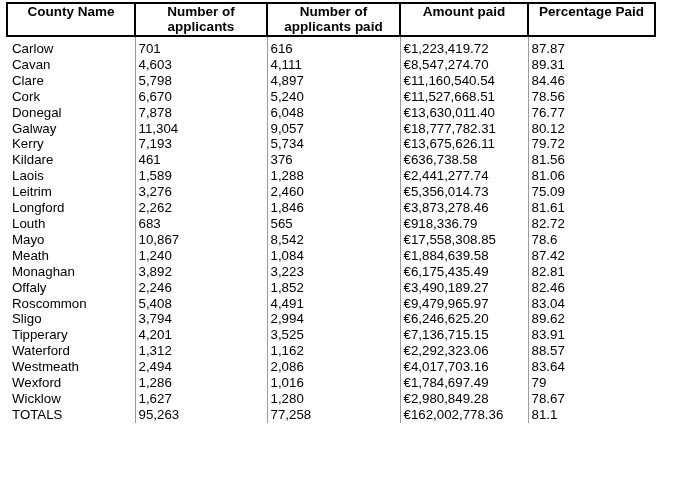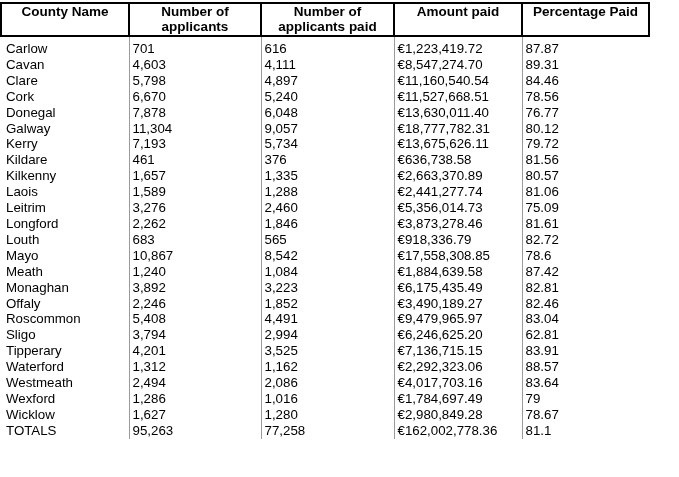--- a/index.html
+++ b/index.html
@@ -11,21 +11,21 @@
   }
   .page {
     width: 679px;
     height: 477px;
     overflow: hidden;
     background: #ffffff;
   }
   table.data-table {
     border-collapse: collapse;
     table-layout: fixed;
-    margin: 2px 0 0 0;
+    margin: 2px 0 0 6px;
     width: 648px;
   }
   col.c1 { width: 128px; }
   col.c2 { width: 132px; }
   col.c3 { width: 133px; }
   col.c4 { width: 128px; }
   col.c5 { width: 127px; }
   thead th {
     border: 2px solid #000000;
     font-weight: bold;
@@ -139,27 +139,20 @@
         <td>79.72</td>
       </tr>
         <tr>
         <td>Kildare</td>
         <td>461</td>
         <td>376</td>
         <td>€636,738.58</td>
         <td>81.56</td>
       </tr>
         <tr>
-        <td>Kilkenny</td>
-        <td>1,657</td>
-        <td>1,335</td>
-        <td>€2,663,370.89</td>
-        <td>80.57</td>
-      </tr>
-        <tr>
         <td>Laois</td>
         <td>1,589</td>
         <td>1,288</td>
         <td>€2,441,277.74</td>
         <td>81.06</td>
       </tr>
         <tr>
         <td>Leitrim</td>
         <td>3,276</td>
         <td>2,460</td>
@@ -213,21 +206,21 @@
         <td>5,408</td>
         <td>4,491</td>
         <td>€9,479,965.97</td>
         <td>83.04</td>
       </tr>
         <tr>
         <td>Sligo</td>
         <td>3,794</td>
         <td>2,994</td>
         <td>€6,246,625.20</td>
-        <td>62.81</td>
+        <td>89.62</td>
       </tr>
         <tr>
         <td>Tipperary</td>
         <td>4,201</td>
         <td>3,525</td>
         <td>€7,136,715.15</td>
         <td>83.91</td>
       </tr>
         <tr>
         <td>Waterford</td>

